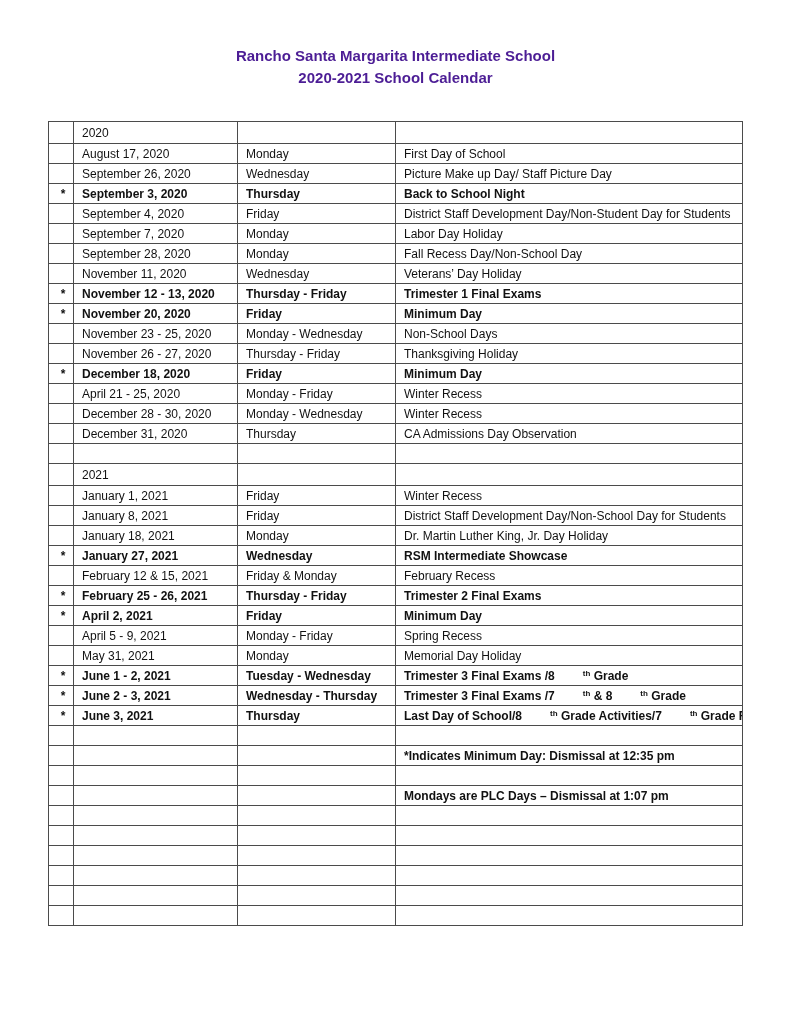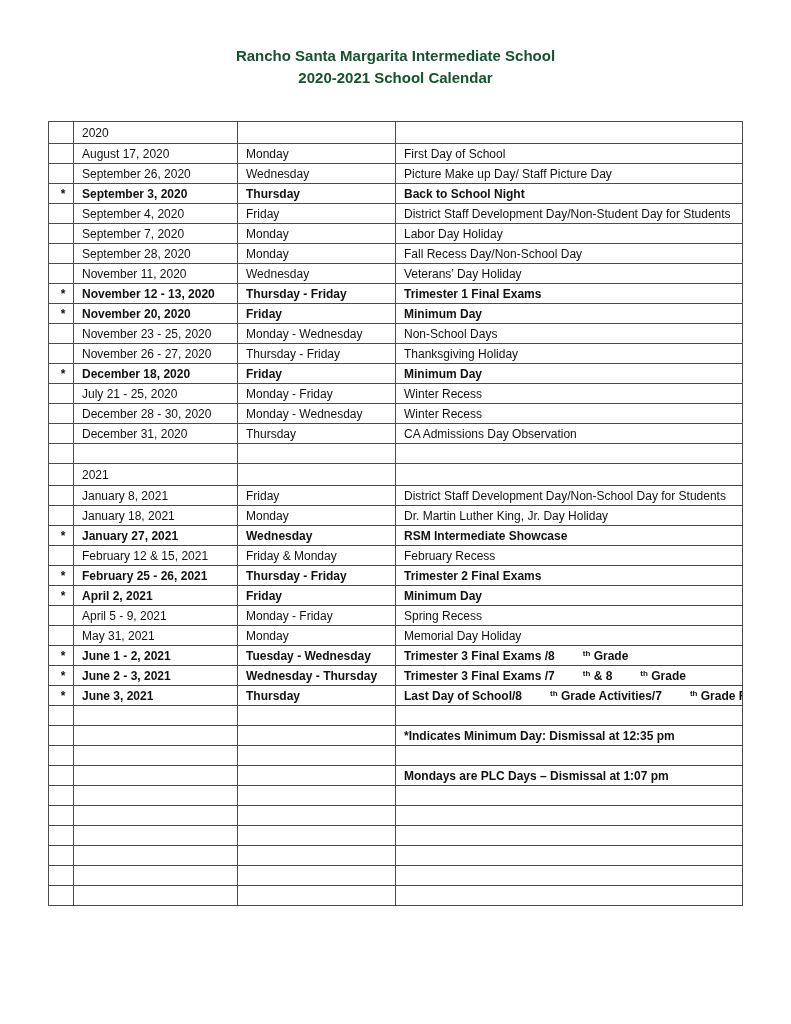--- a/index.html
+++ b/index.html
@@ -17,21 +17,21 @@
   }
   .doc-title {
     position: absolute;
     top: 45px;
     left: 0;
     width: 100%;
     text-align: center;
     font-weight: bold;
     font-size: 15px;
     line-height: 22px;
-    color: #14532d;
+    color: #4c1d95;
   }
   table.calendar {
     position: absolute;
     top: 121px;
     left: 48px;
     width: 694px;
     border-collapse: collapse;
     table-layout: fixed;
   }
   table.calendar td {
@@ -151,21 +151,21 @@
         <td>Thanksgiving Holiday</td>
       </tr>
       <tr class="data-row bold">
         <td class="star-cell">*</td>
         <td>December 18, 2020</td>
         <td>Friday</td>
         <td>Minimum Day</td>
       </tr>
       <tr class="data-row">
         <td class="star-cell"></td>
-        <td>July 21 - 25, 2020</td>
+        <td>April 21 - 25, 2020</td>
         <td>Monday - Friday</td>
         <td>Winter Recess</td>
       </tr>
       <tr class="data-row">
         <td class="star-cell"></td>
         <td>December 28 - 30, 2020</td>
         <td>Monday - Wednesday</td>
         <td>Winter Recess</td>
       </tr>
       <tr class="data-row">
@@ -178,20 +178,26 @@
         <td class="star-cell"></td>
         <td></td>
         <td></td>
         <td></td>
       </tr>
       <tr class="year-row">
         <td class="star-cell"></td>
         <td class="year-label">2021</td>
         <td></td>
         <td></td>
+      </tr>
+      <tr class="data-row">
+        <td class="star-cell"></td>
+        <td>January 1, 2021</td>
+        <td>Friday</td>
+        <td>Winter Recess</td>
       </tr>
       <tr class="data-row">
         <td class="star-cell"></td>
         <td>January 8, 2021</td>
         <td>Friday</td>
         <td>District Staff Development Day/Non-School Day for Students</td>
       </tr>
       <tr class="data-row">
         <td class="star-cell"></td>
         <td>January 18, 2021</td>

